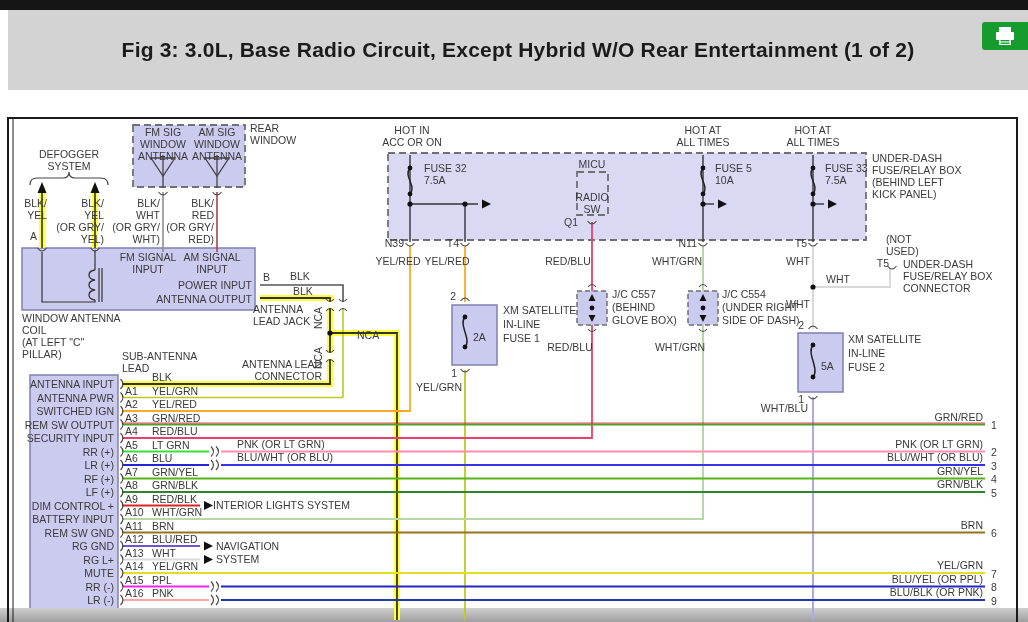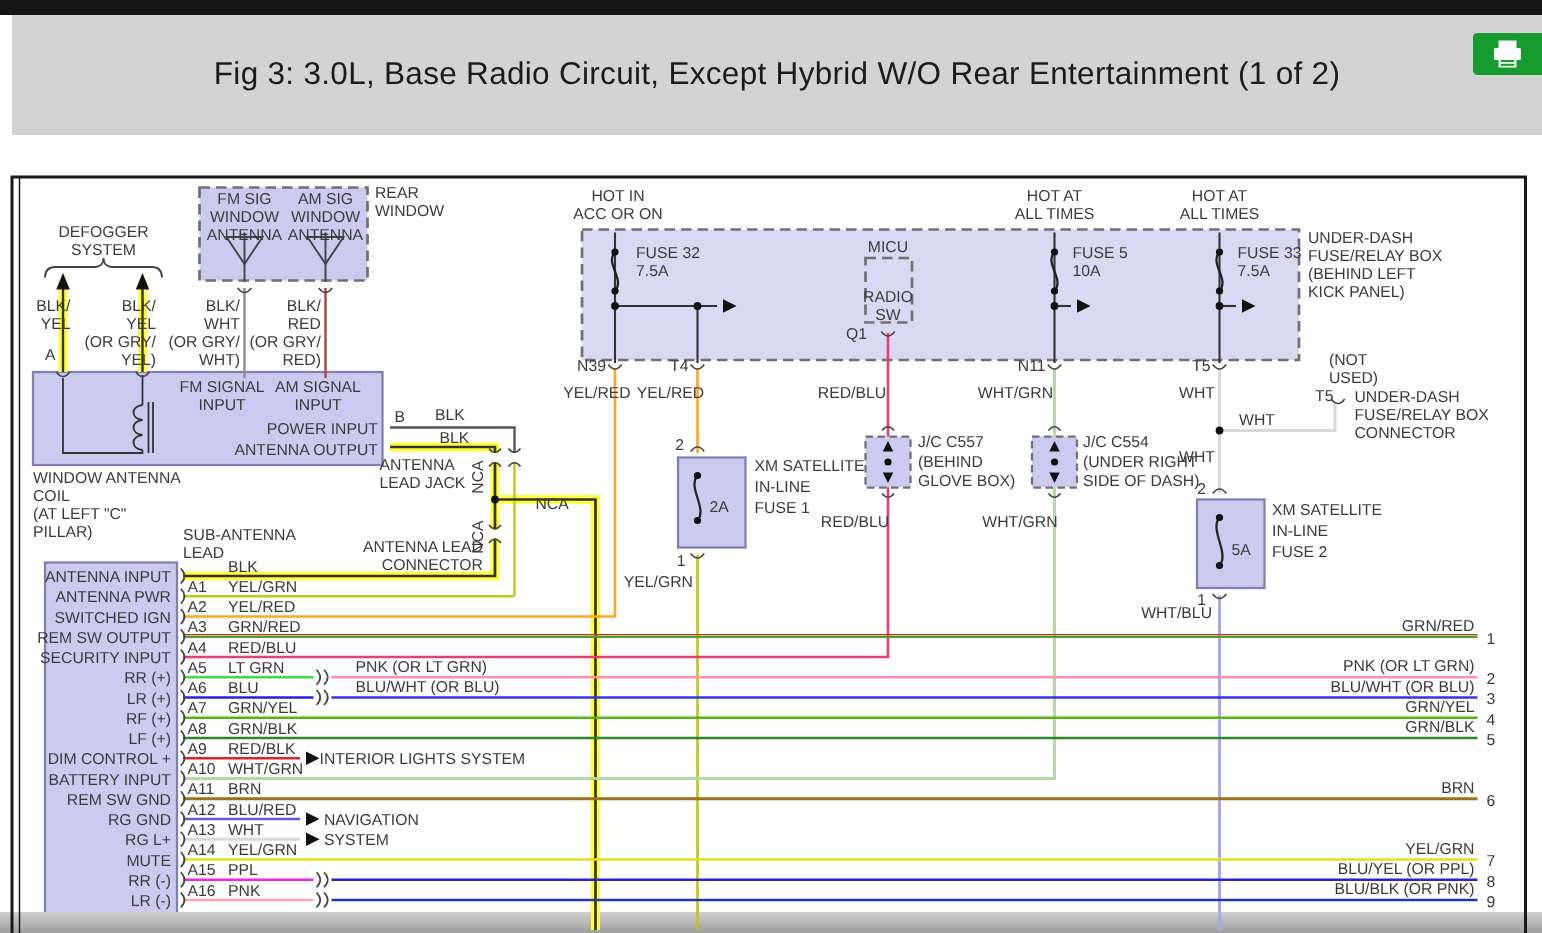--- a/index.html
+++ b/index.html
@@ -1,20 +1,20 @@
 <!DOCTYPE html>
 <html><head>
 <meta charset="utf-8">
 <style>
   html,body{margin:0;padding:0;background:#fff;font-family:"Liberation Sans",sans-serif;}
   #stage{position:relative;width:1028px;height:622px;overflow:hidden;background:#fff;}
   #topbar{position:absolute;left:0;top:0;width:1028px;height:10px;background:#151515;}
   #header{position:absolute;left:8px;top:10px;width:1020px;height:80px;background:#d3d3d3;}
   #title{position:absolute;left:0;top:0;width:100%;height:80px;display:flex;align-items:center;justify-content:center;
-         font-size:21px;font-weight:400;color:#1b1b1b;letter-spacing:0.2px;}
+         font-size:21px;font-weight:700;color:#1b1b1b;letter-spacing:0.2px;}
   #print-btn{position:absolute;right:0px;top:12px;width:46px;height:28px;background:#169b2e;border:none;
              border-radius:3px 0 0 3px;cursor:pointer;display:flex;align-items:center;justify-content:center;}
   #print-btn svg{display:block;}
   #diagram{position:absolute;left:0;top:0;}
   svg text{font-family:"Liberation Sans",sans-serif;}
 </style>
 </head>
 <body>
 
 <div id="stage">

